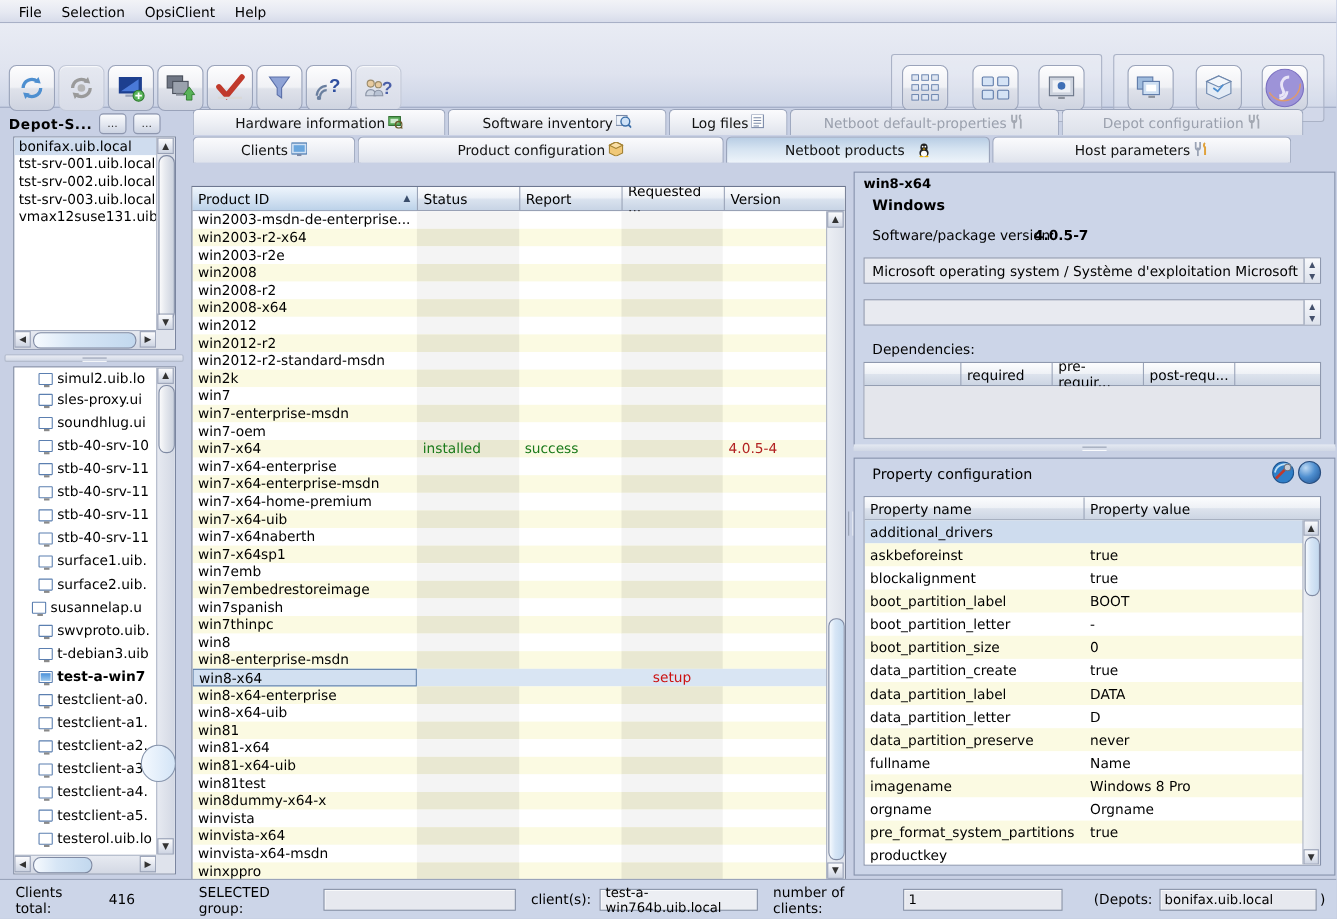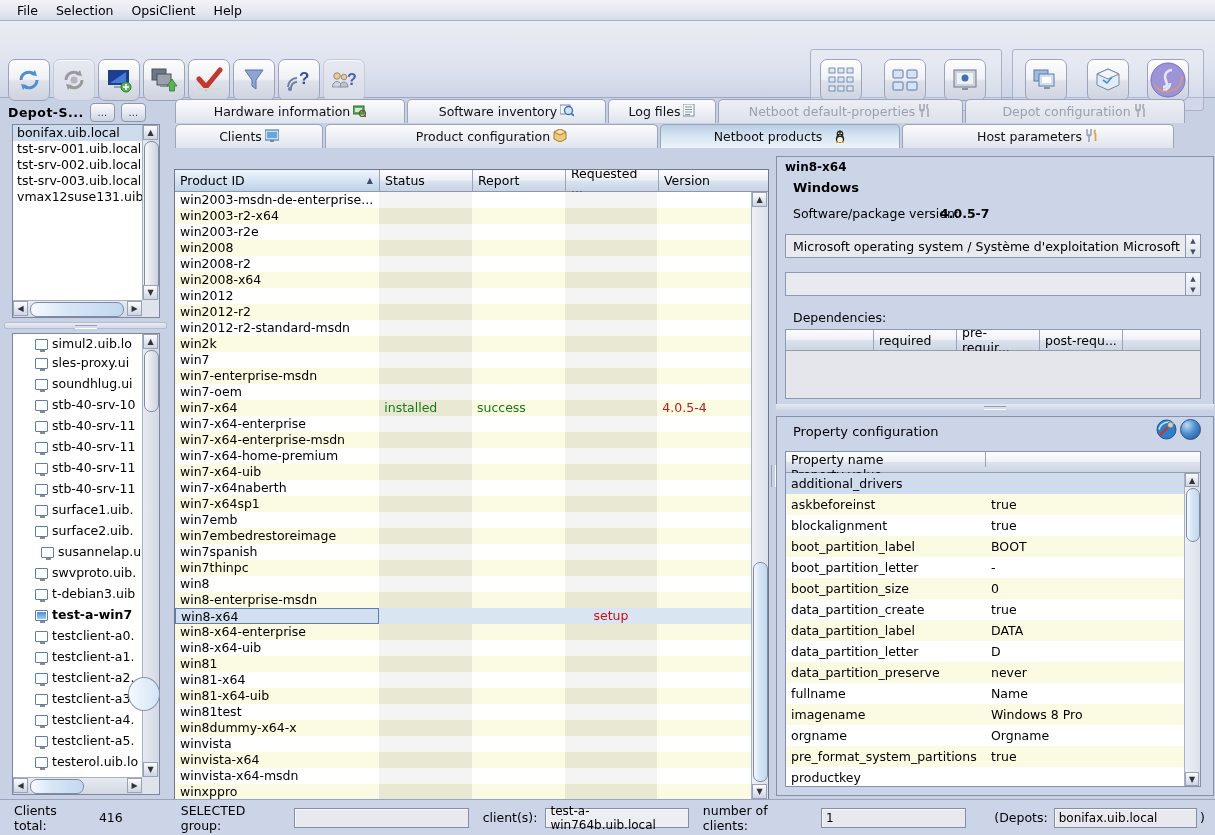--- a/index.html
+++ b/index.html
@@ -171,21 +171,21 @@
     background:linear-gradient(to bottom,#fcfdfe,#eef1f6 48%,#dde3ed 52%,#ccd5e3);
     border-bottom:1px solid #949eb2;}
   .dep-head .th{border-right:1px solid #9aa4b8;}
   #proppanel{top:260px;height:380px;}
   .ptable{
     position:absolute;left:8px;top:34px;width:416px;bottom:8px;
     border:1px solid #8591ab;background:#fff;box-sizing:border-box;overflow:hidden;
   }
   .p-head{display:flex;height:21px;box-sizing:border-box;
     background:linear-gradient(to bottom,#fcfdfe,#eef1f6 48%,#dde3ed 52%,#ccd5e3);
-    border-bottom:1px solid #949eb2;flex-direction:column;}
+    border-bottom:1px solid #949eb2;}
   .p-body{position:absolute;left:0;top:21px;right:15px;bottom:0;overflow:hidden;}
   .prow{display:flex;height:21px;line-height:21px;box-sizing:border-box;}
   .prow .pc{font-size:12.5px;padding:0 5px;box-sizing:border-box;white-space:nowrap;overflow:hidden;}
   .prow.odd{background:#fff;}
   .prow.even{background:#fbfae2;}
   .prow.sel{background:#cedcee;}
   #prop-vscroll{position:absolute;right:0;top:21px;width:15px;bottom:0;
     background:linear-gradient(to right,#eceff4,#dde1ea);border-left:1px solid #a9b1c4;}
   .globe{
     width:19px;height:19px;border-radius:50%;
@@ -504,21 +504,21 @@
       <div class="lb-item" style="padding-left:22px;"><span class="mon-ic"></span><span>simul2.uib.lo</span></div>
       <div class="lb-item" style="padding-left:22px;height:21px;line-height:21px;"><span class="mon-ic"></span><span>sles-proxy.ui</span></div>
       <div class="lb-item" style="padding-left:22px;height:21px;line-height:21px;"><span class="mon-ic"></span><span>soundhlug.ui</span></div>
       <div class="lb-item" style="padding-left:22px;height:21px;line-height:21px;"><span class="mon-ic"></span><span>stb-40-srv-10</span></div>
       <div class="lb-item" style="padding-left:22px;height:21px;line-height:21px;"><span class="mon-ic"></span><span>stb-40-srv-11</span></div>
       <div class="lb-item" style="padding-left:22px;height:21px;line-height:21px;"><span class="mon-ic"></span><span>stb-40-srv-11</span></div>
       <div class="lb-item" style="padding-left:22px;height:21px;line-height:21px;"><span class="mon-ic"></span><span>stb-40-srv-11</span></div>
       <div class="lb-item" style="padding-left:22px;height:21px;line-height:21px;"><span class="mon-ic"></span><span>stb-40-srv-11</span></div>
       <div class="lb-item" style="padding-left:22px;height:21px;line-height:21px;"><span class="mon-ic"></span><span>surface1.uib.</span></div>
       <div class="lb-item" style="padding-left:22px;height:21px;line-height:21px;"><span class="mon-ic"></span><span>surface2.uib.</span></div>
-      <div class="lb-item" style="padding-left:28px;height:21px;line-height:21px;"><span class="mon-ic"></span><span>susannelap.u</span></div>
+      <div class="lb-item" style="padding-left:16px;height:21px;line-height:21px;"><span class="mon-ic"></span><span>susannelap.u</span></div>
       <div class="lb-item" style="padding-left:22px;height:21px;line-height:21px;"><span class="mon-ic"></span><span>swvproto.uib.</span></div>
       <div class="lb-item" style="padding-left:22px;height:21px;line-height:21px;"><span class="mon-ic"></span><span>t-debian3.uib</span></div>
       <div class="lb-item selbold" style="padding-left:22px;height:21px;line-height:21px;"><span class="mon-ic on"></span><span>test-a-win7</span></div>
       <div class="lb-item" style="padding-left:22px;height:21px;line-height:21px;"><span class="mon-ic"></span><span>testclient-a0.</span></div>
       <div class="lb-item" style="padding-left:22px;height:21px;line-height:21px;"><span class="mon-ic"></span><span>testclient-a1.</span></div>
       <div class="lb-item" style="padding-left:22px;height:21px;line-height:21px;"><span class="mon-ic"></span><span>testclient-a2.</span></div>
       <div class="lb-item" style="padding-left:22px;height:21px;line-height:21px;"><span class="mon-ic"></span><span>testclient-a3.</span></div>
       <div class="lb-item" style="padding-left:22px;height:21px;line-height:21px;"><span class="mon-ic"></span><span>testclient-a4.</span></div>
       <div class="lb-item" style="padding-left:22px;height:21px;line-height:21px;"><span class="mon-ic"></span><span>testclient-a5.</span></div>
       <div class="lb-item" style="padding-left:22px;height:21px;line-height:21px;"><span class="mon-ic"></span><span>testerol.uib.lo</span></div>

